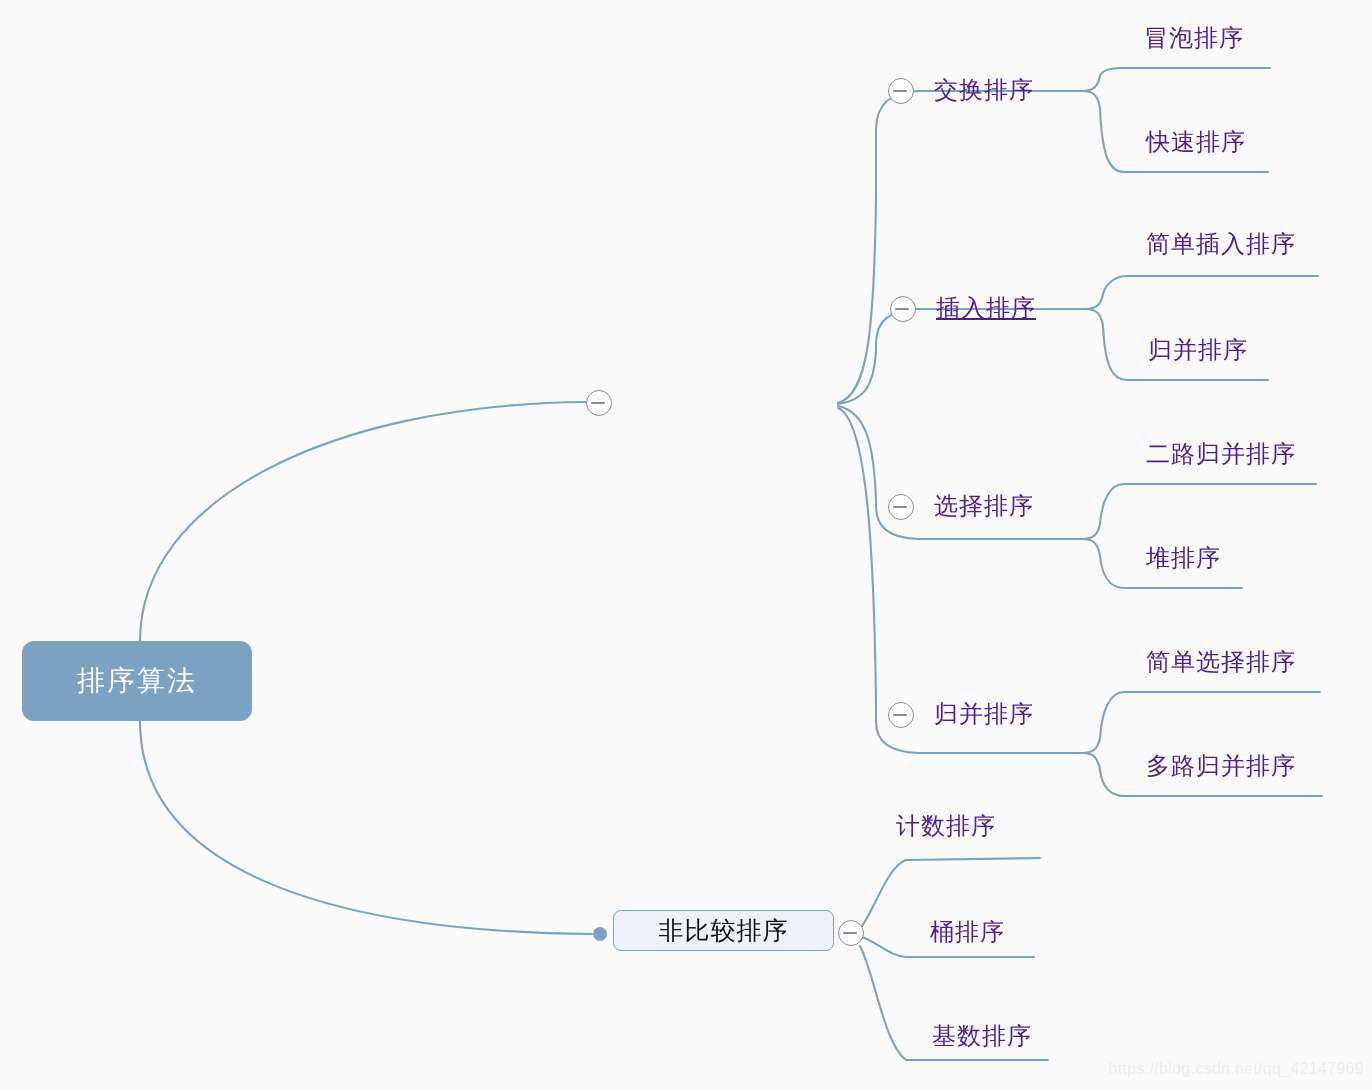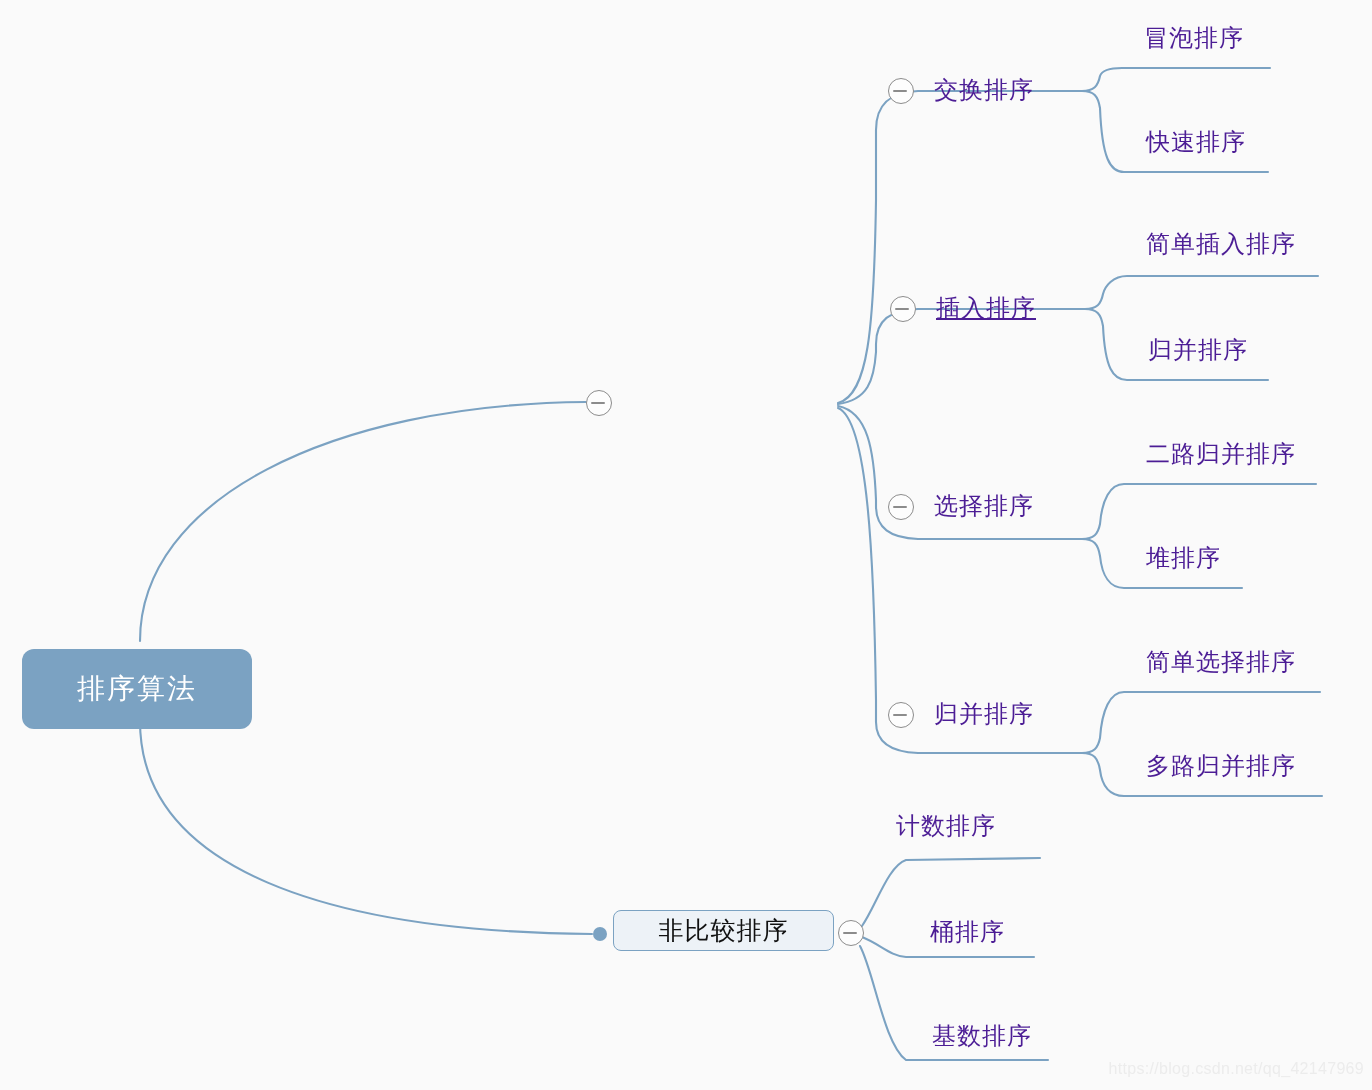--- a/index.html
+++ b/index.html
@@ -32,21 +32,20 @@
     left: 22px;
     top: 641px;
     width: 230px;
     height: 80px;
     background: #7ba2c2;
     border-radius: 12px;
     display: flex;
     align-items: center;
     justify-content: center;
     box-sizing: border-box;
-    margin-top: 8px;
   }
   .root-node .label {
     color: #ffffff;
     font-size: 28px;
     letter-spacing: 2px;
     white-space: nowrap;
   }
 
   
   .box-node {

